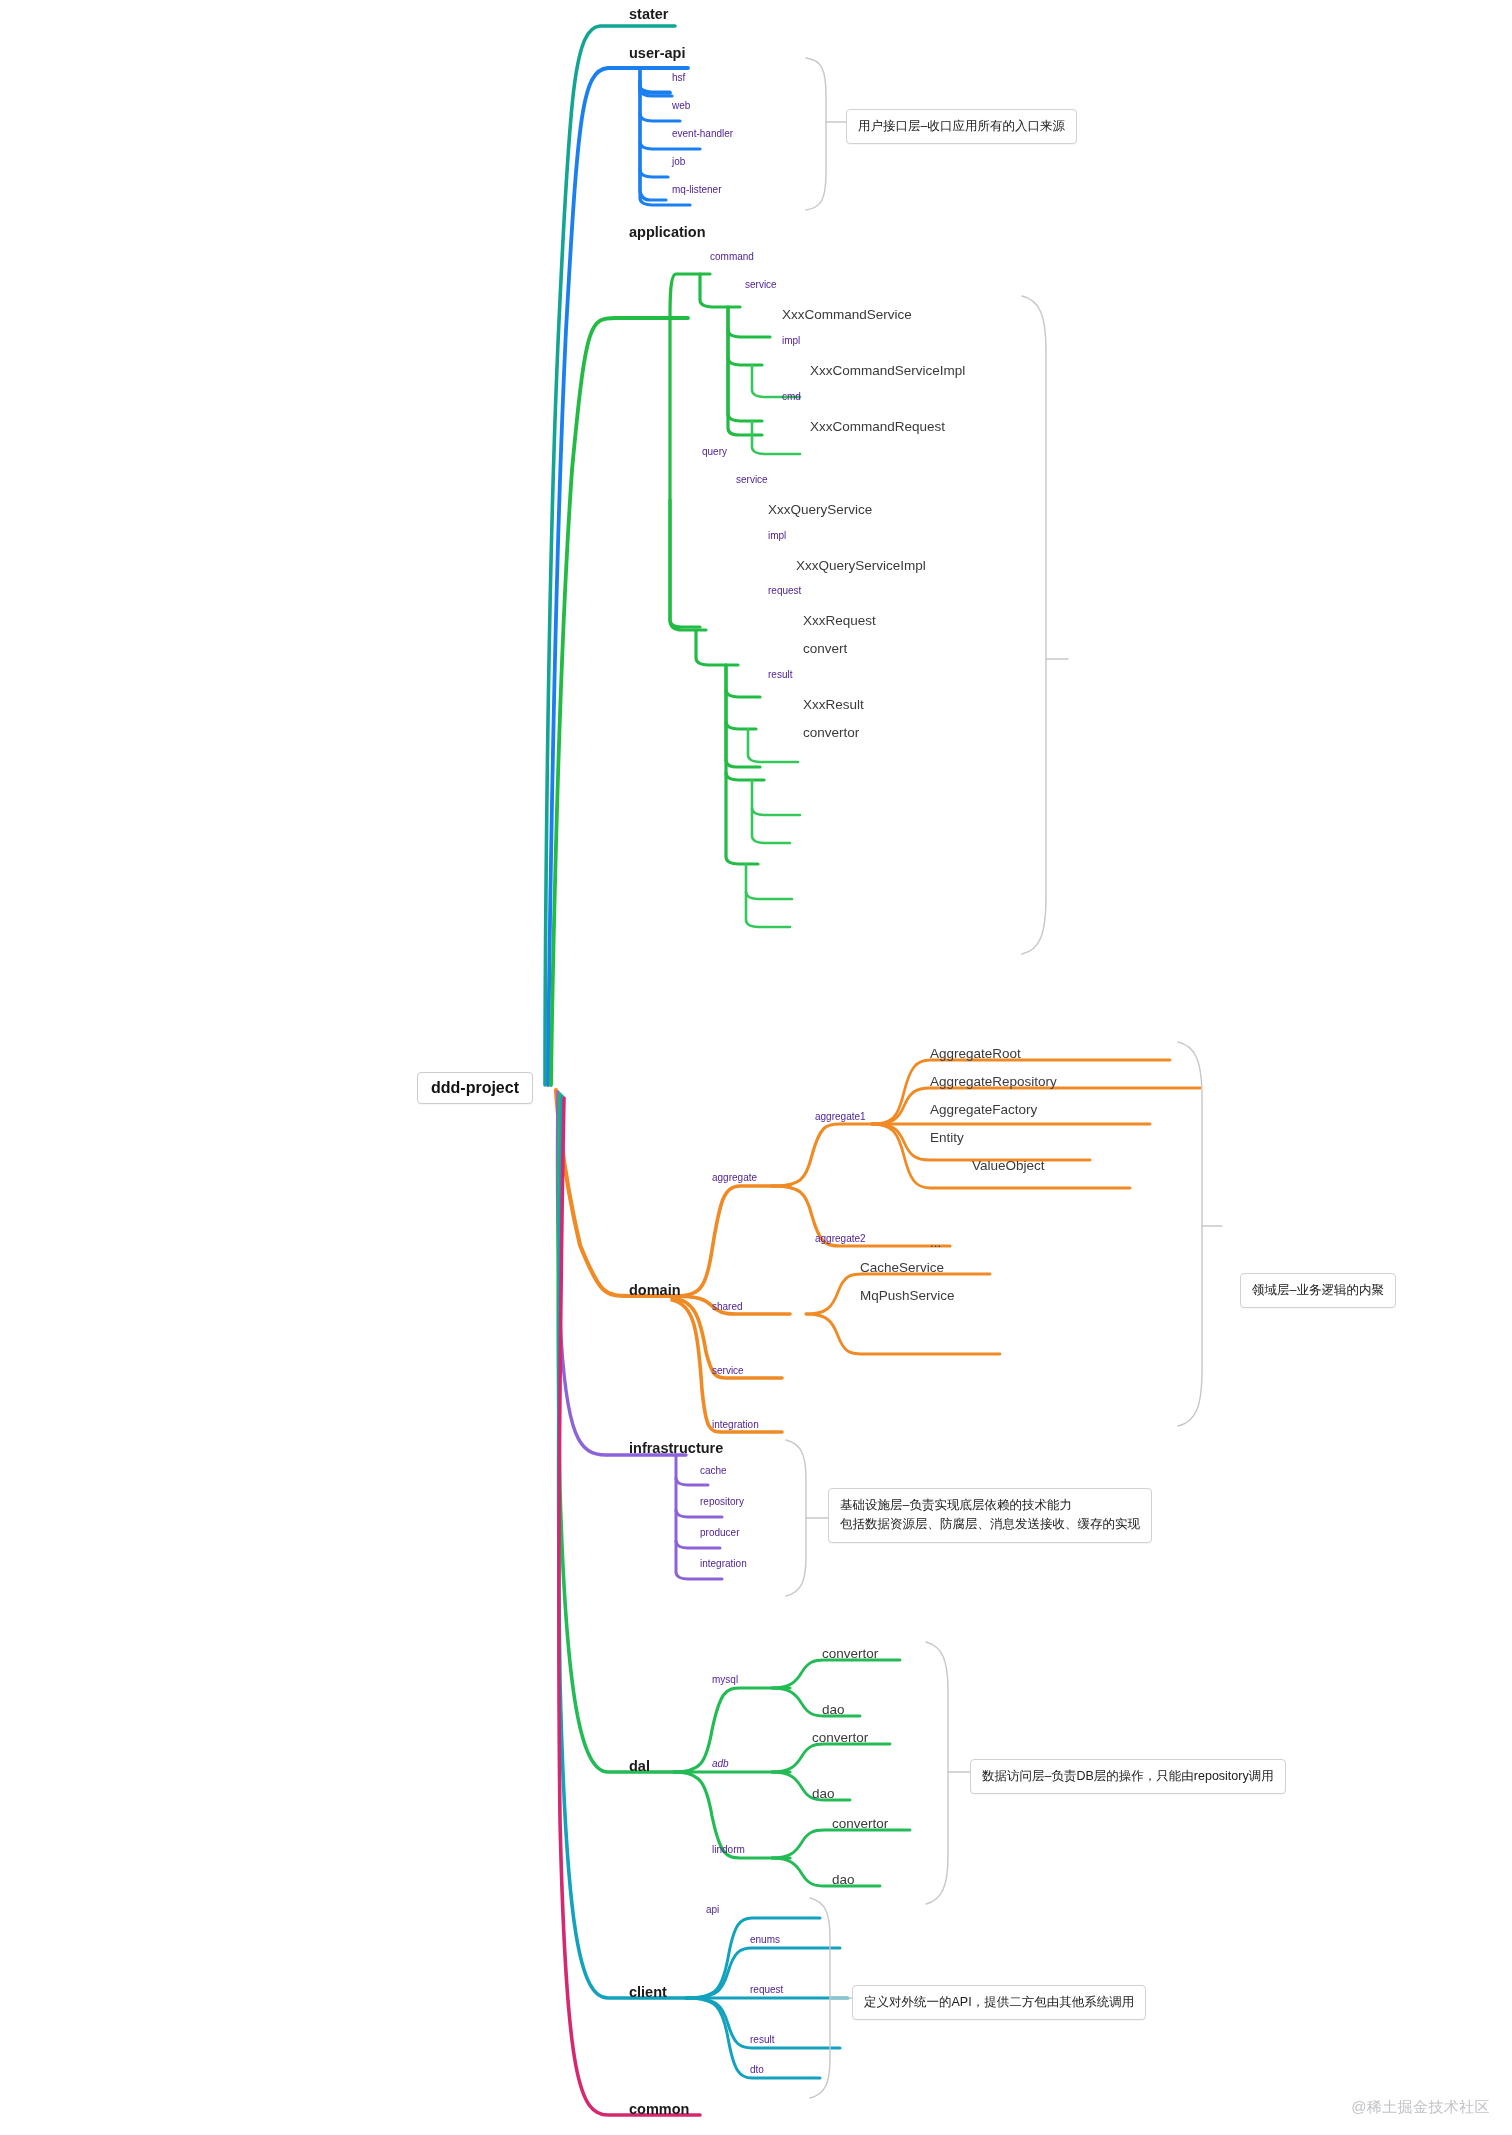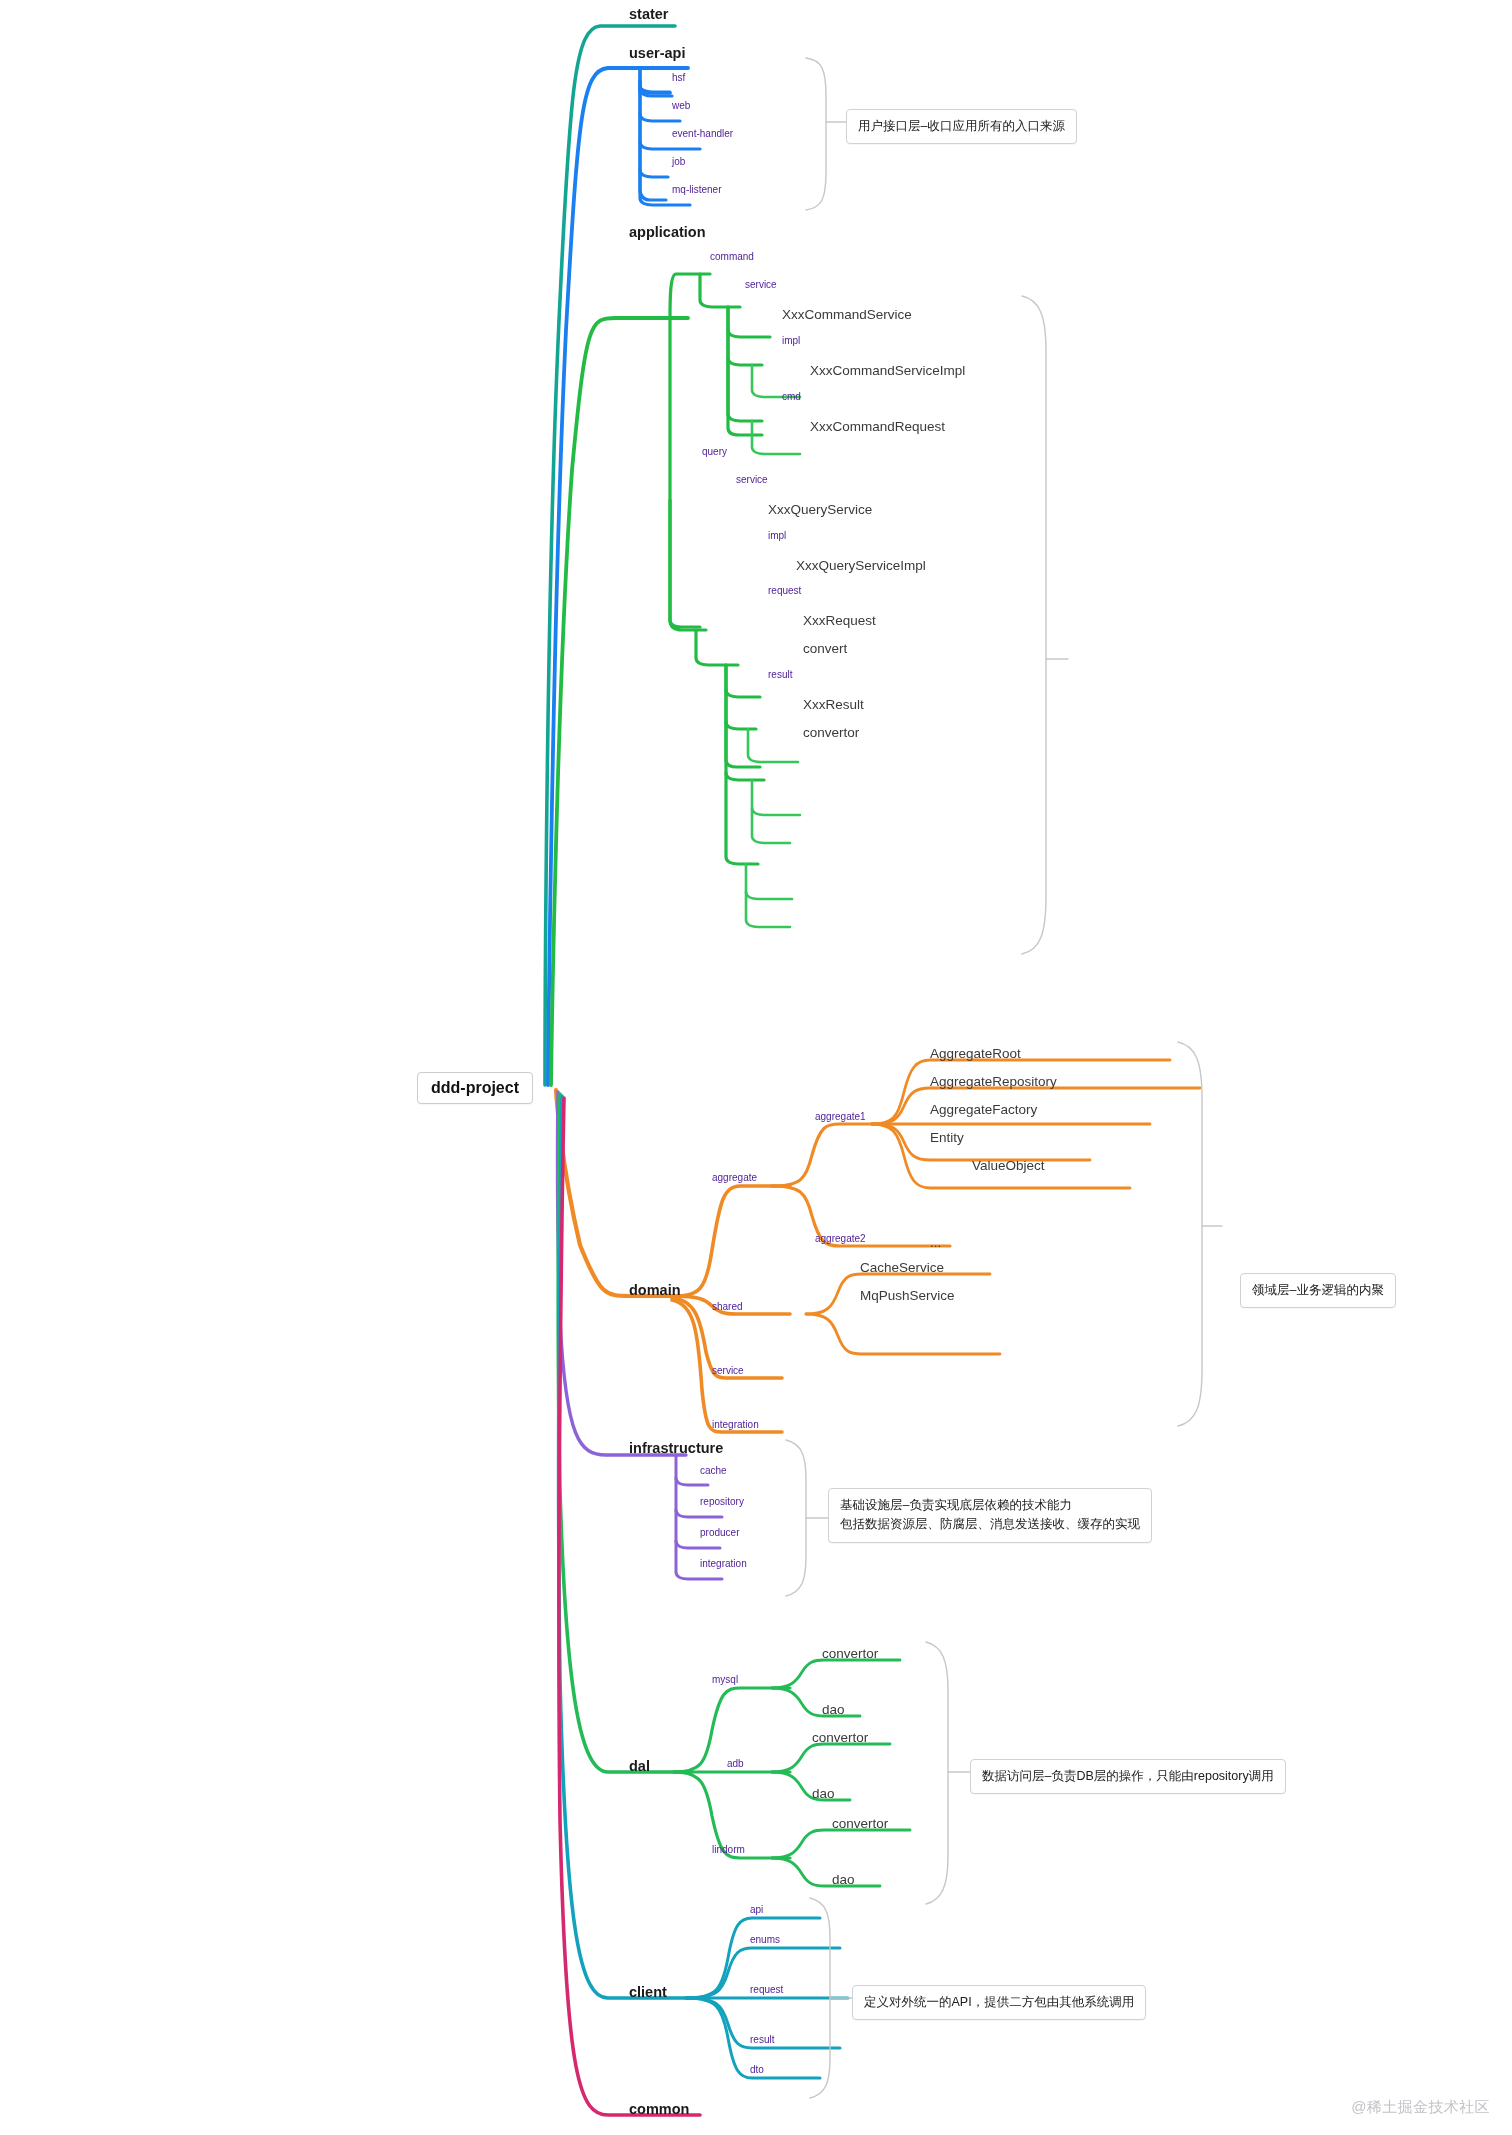--- a/index.html
+++ b/index.html
@@ -332,21 +332,21 @@
   </div>
   <div class="node l2" style="left:712px;top:1675px;">
     <span class="lbl">mysql</span>
   </div>
   <div class="node l3" style="left:822px;top:1647px;">
     <span class="lbl">convertor</span>
   </div>
   <div class="node l3" style="left:822px;top:1703px;">
     <span class="lbl">dao</span>
   </div>
-  <div class="node l2" style="left:727px;top:1759px;">
+  <div class="node l2" style="left:712px;top:1759px;font-style:italic;">
     <span class="lbl">adb</span>
   </div>
   <div class="node l3" style="left:812px;top:1731px;">
     <span class="lbl">convertor</span>
   </div>
   <div class="node l3" style="left:812px;top:1787px;">
     <span class="lbl">dao</span>
   </div>
   <div class="node l2" style="left:712px;top:1845px;">
     <span class="lbl">lindorm</span>
@@ -358,21 +358,21 @@
     <span class="lbl">dao</span>
   </div>
 
   <div class="note" style="left:970px;top:1759px;">
     <span class="ln">数据访问层–负责DB层的操作，只能由repository调用</span>
   </div>
 
   <div class="node l1" style="left:629px;top:1985px;">
     <span class="lbl">client</span>
   </div>
-  <div class="node l2" style="left:750px;top:1905px;">
+  <div class="node l2" style="left:706px;top:1905px;">
     <span class="lbl">api</span>
   </div>
   <div class="node l2" style="left:750px;top:1935px;">
     <span class="lbl">enums</span>
   </div>
   <div class="node l2" style="left:750px;top:1985px;">
     <span class="lbl">request</span>
   </div>
   <div class="node l2" style="left:750px;top:2035px;">
     <span class="lbl">result</span>

